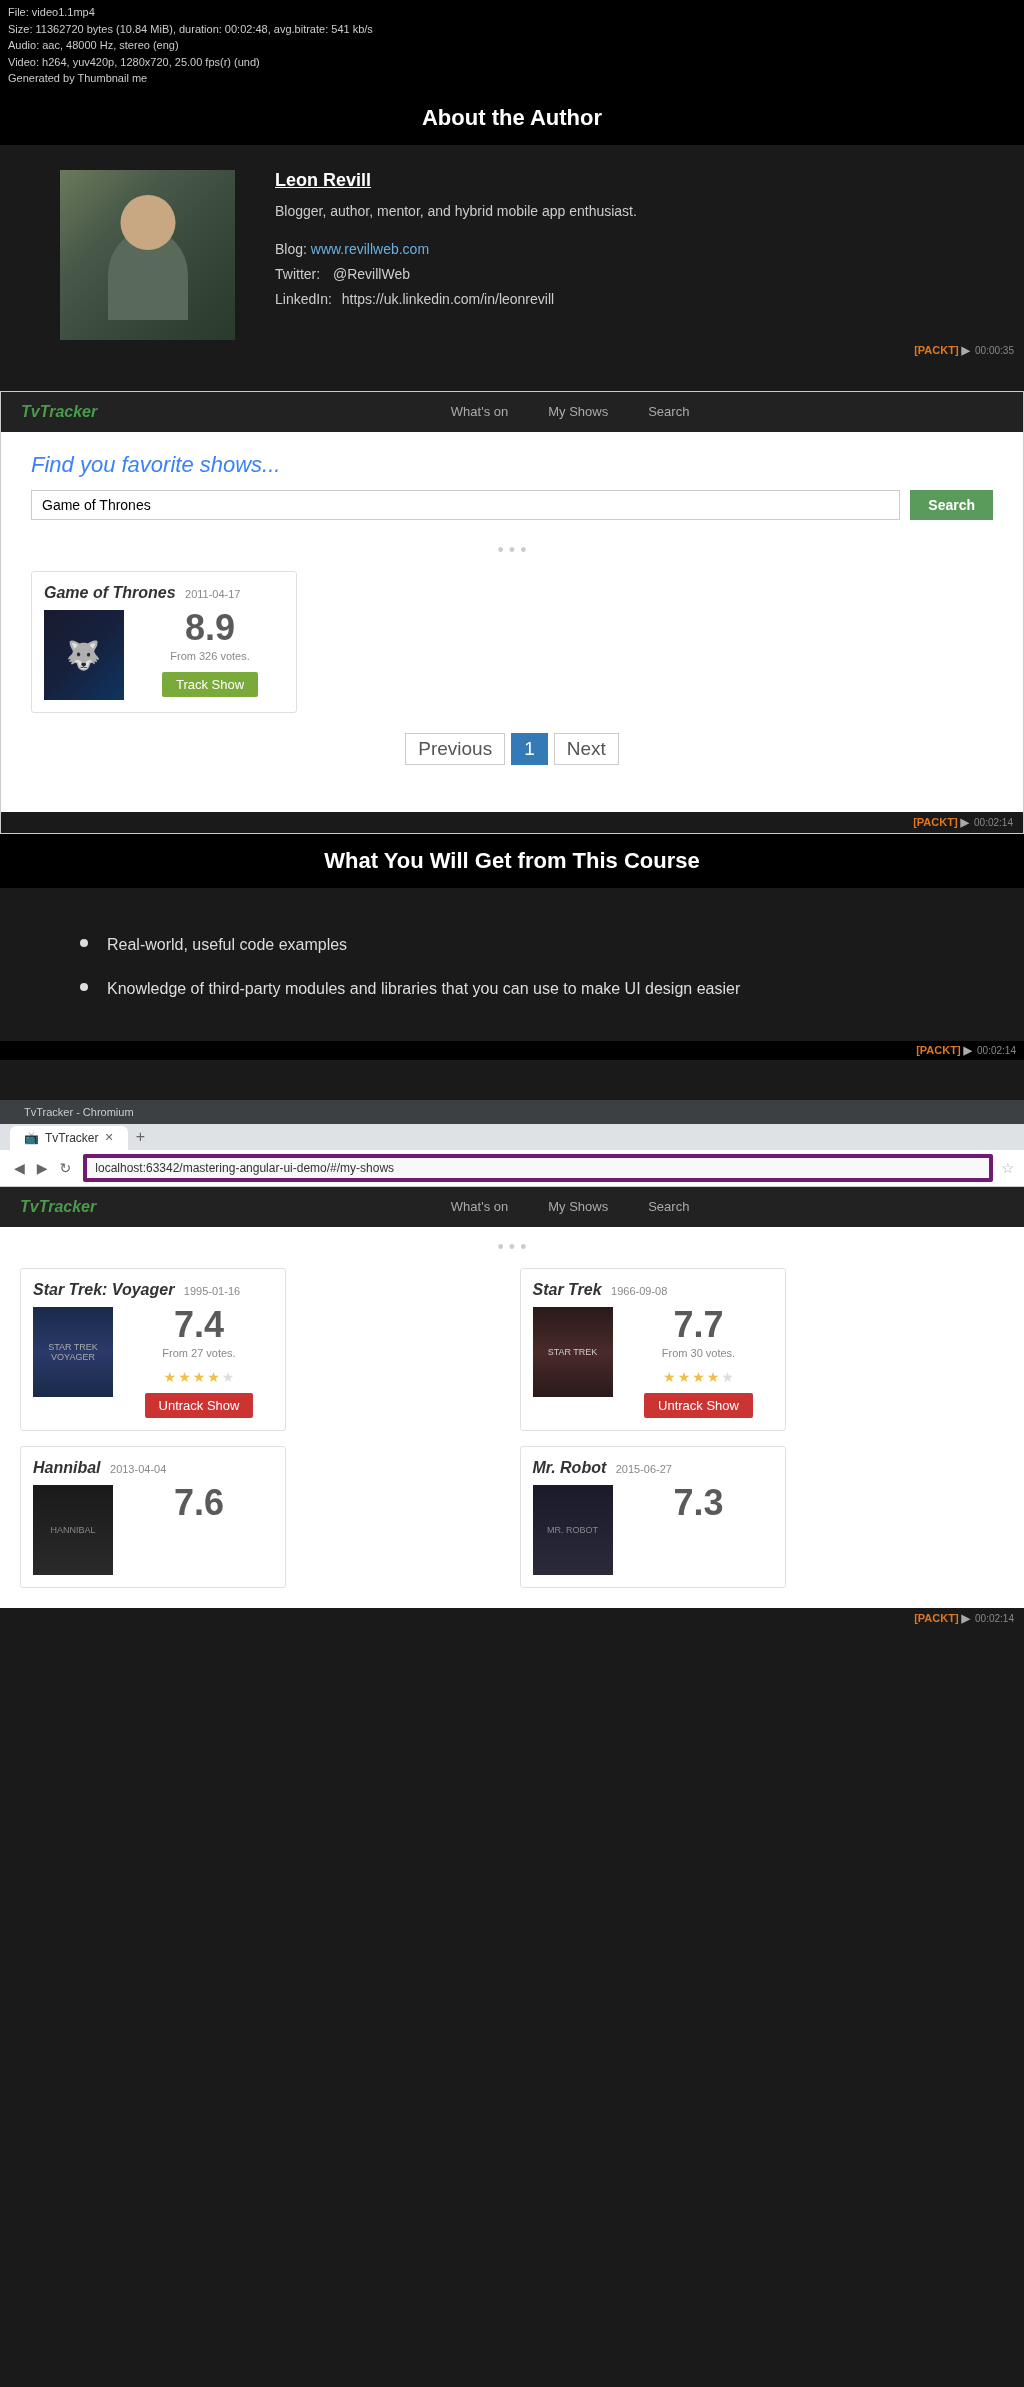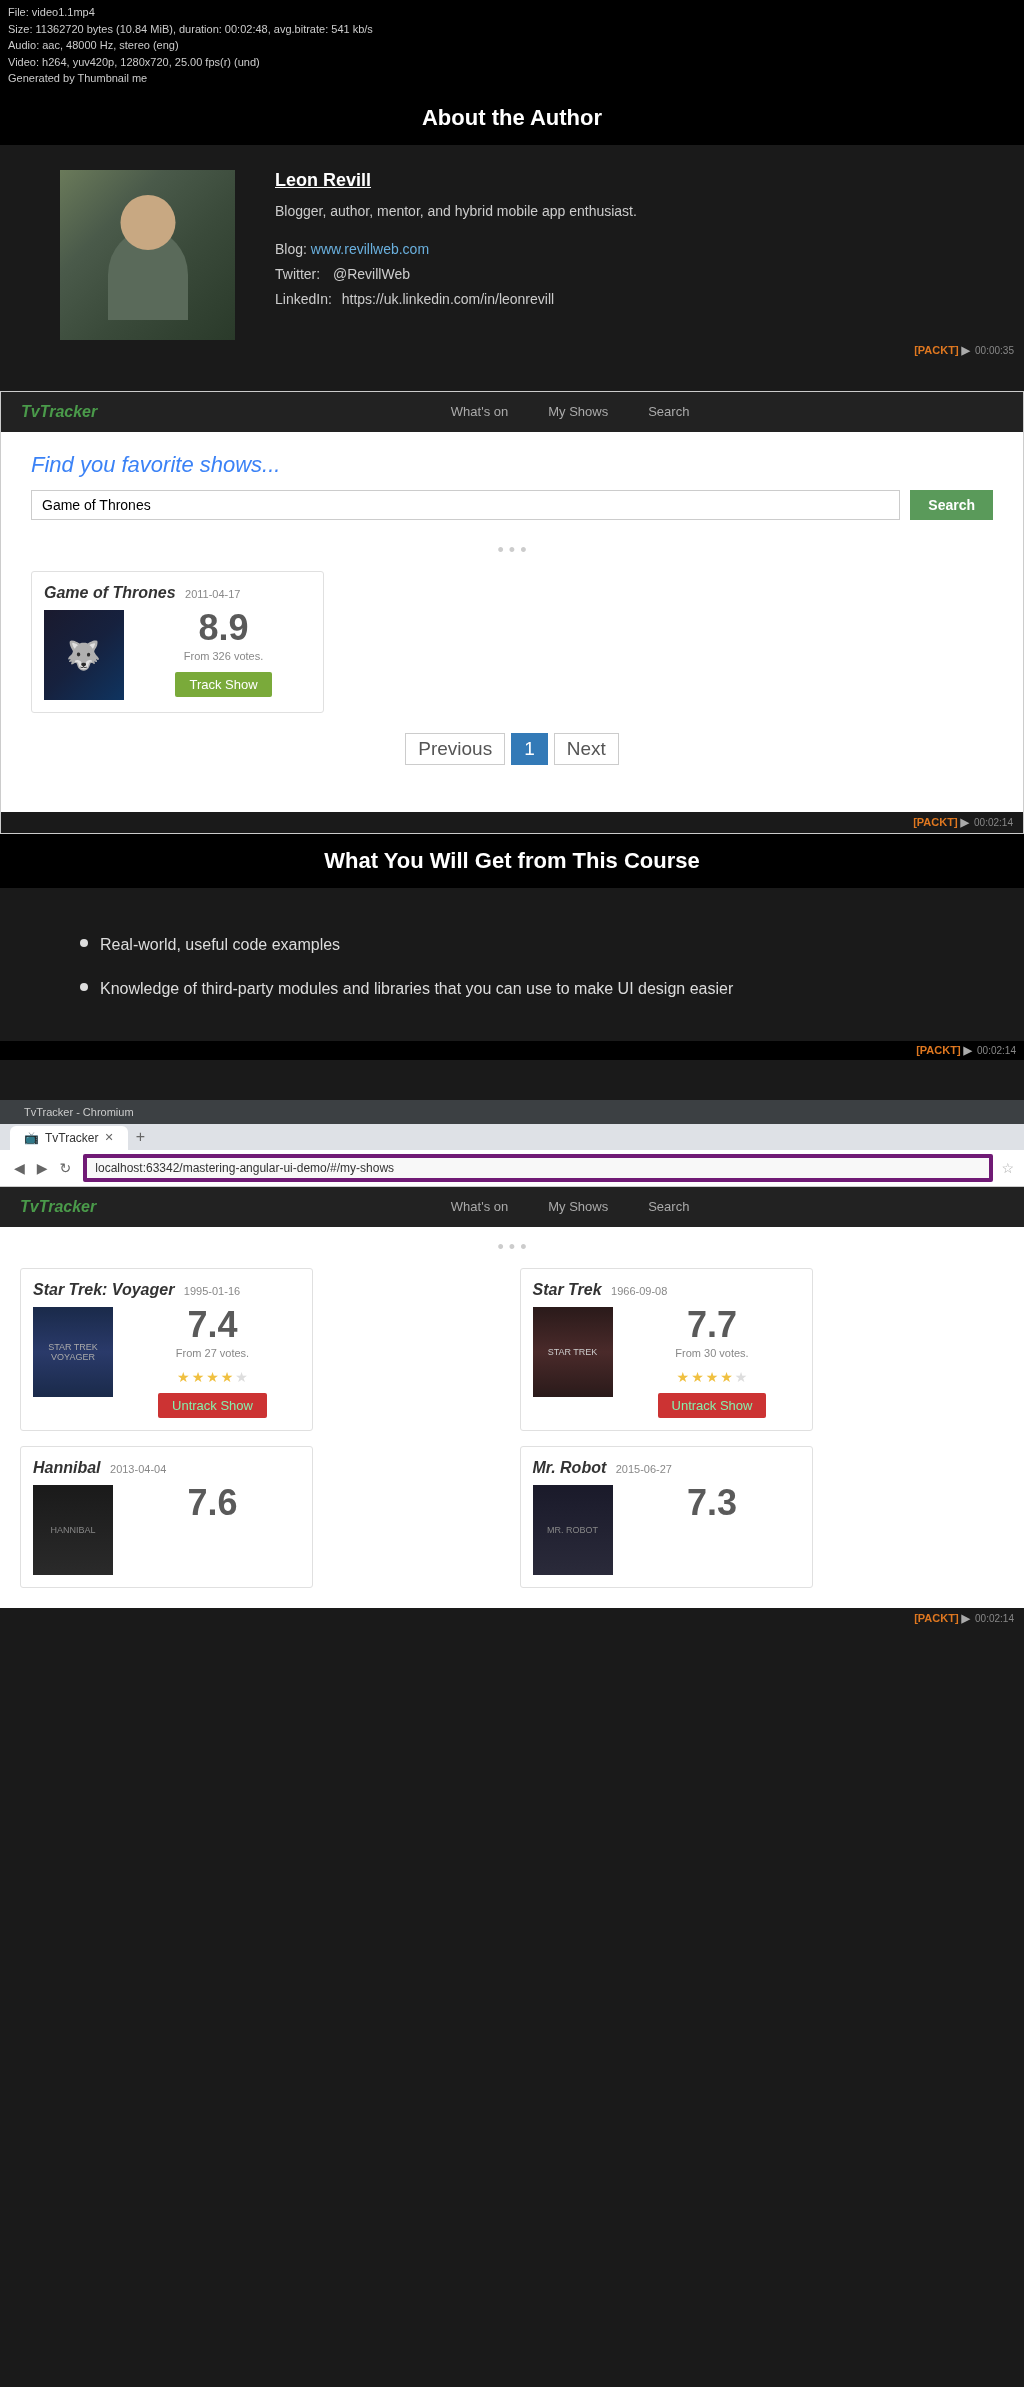--- a/index.html
+++ b/index.html
@@ -174,21 +174,21 @@
     .show-cards {
       display: flex;
       flex-wrap: wrap;
       gap: 15px;
     }
     .show-card {
       background: #fff;
       border: 1px solid #e0e0e0;
       border-radius: 3px;
       padding: 12px;
-      width: 293px;
+      width: 266px;
       display: flex;
       flex-direction: column;
       justify-content: center;
     }
     .show-card-title {
       font-size: 16px;
       font-weight: bold;
       font-style: italic;
       color: #333;
       margin-bottom: 5px;
@@ -245,21 +245,21 @@
       background: #7aaa3a;
       color: #fff;
       border: none;
       padding: 5px 14px;
       font-size: 13px;
       cursor: pointer;
       border-radius: 2px;
     }
     .untrack-btn {
       background: #cc3333;
-      color: #86efac;
+      color: #ffffff;
       border: none;
       padding: 5px 14px;
       font-size: 13px;
       cursor: pointer;
       border-radius: 2px;
     }
 
     
     .pagination {
       display: flex;
@@ -287,21 +287,21 @@
       background: #1a1a1a;
       padding: 0 0 40px 0;
     }
     .bullet-list {
       padding: 20px 80px;
       color: #ddd;
     }
     .bullet-item {
       display: flex;
       align-items: flex-start;
-      gap: 12px;
+      gap: 19px;
       margin-bottom: 20px;
       font-size: 16px;
       line-height: 1.5;
     }
     .bullet-dot {
       width: 8px;
       height: 8px;
       background: #ddd;
       border-radius: 50%;
       margin-top: 6px;

